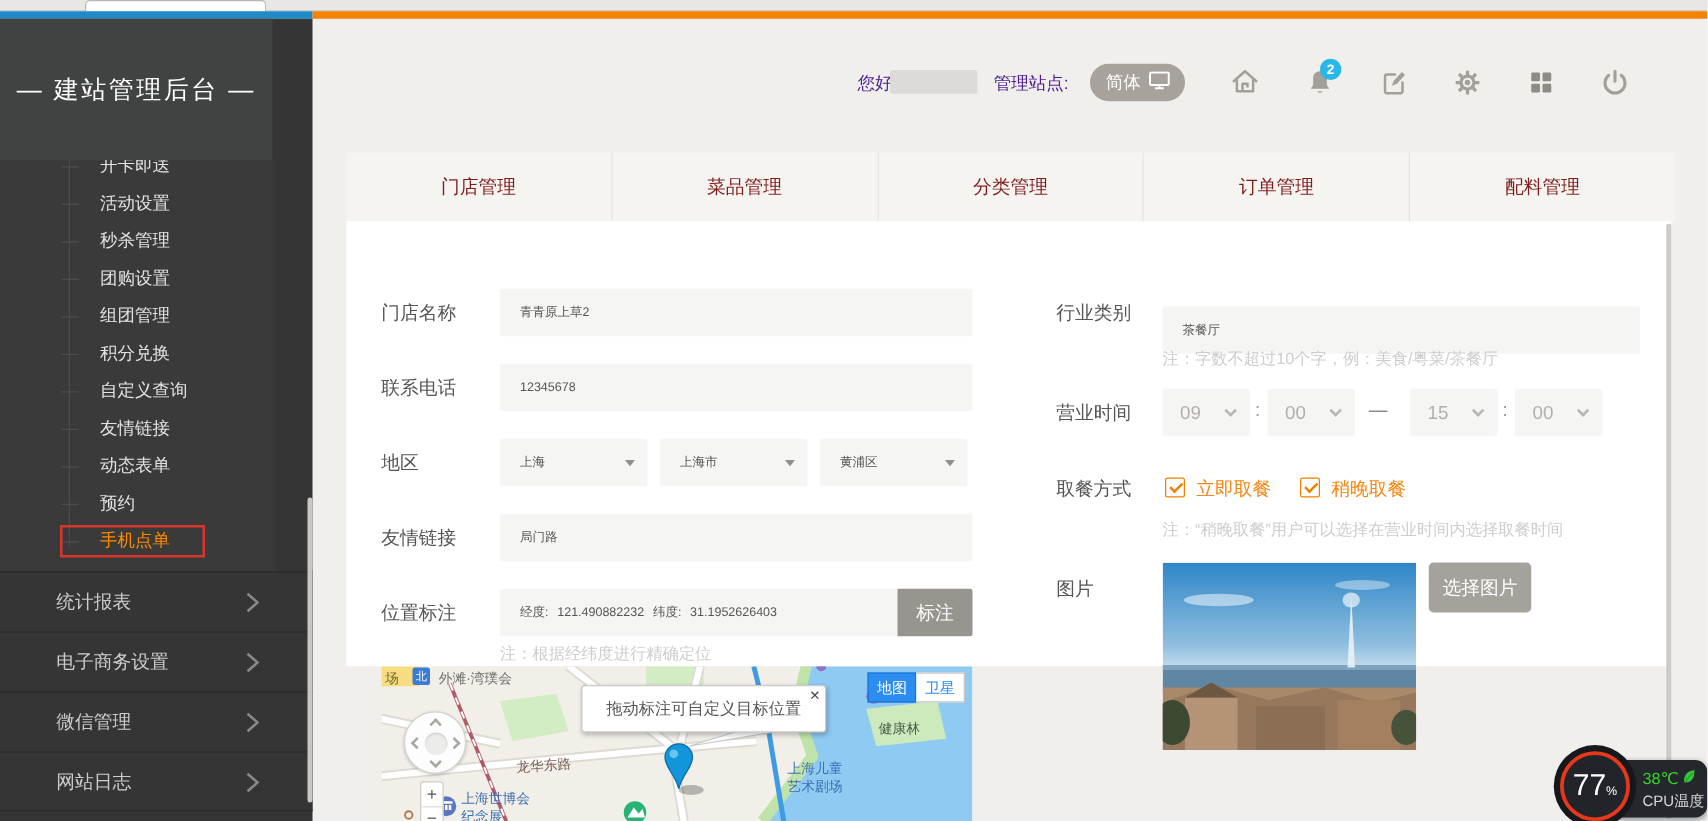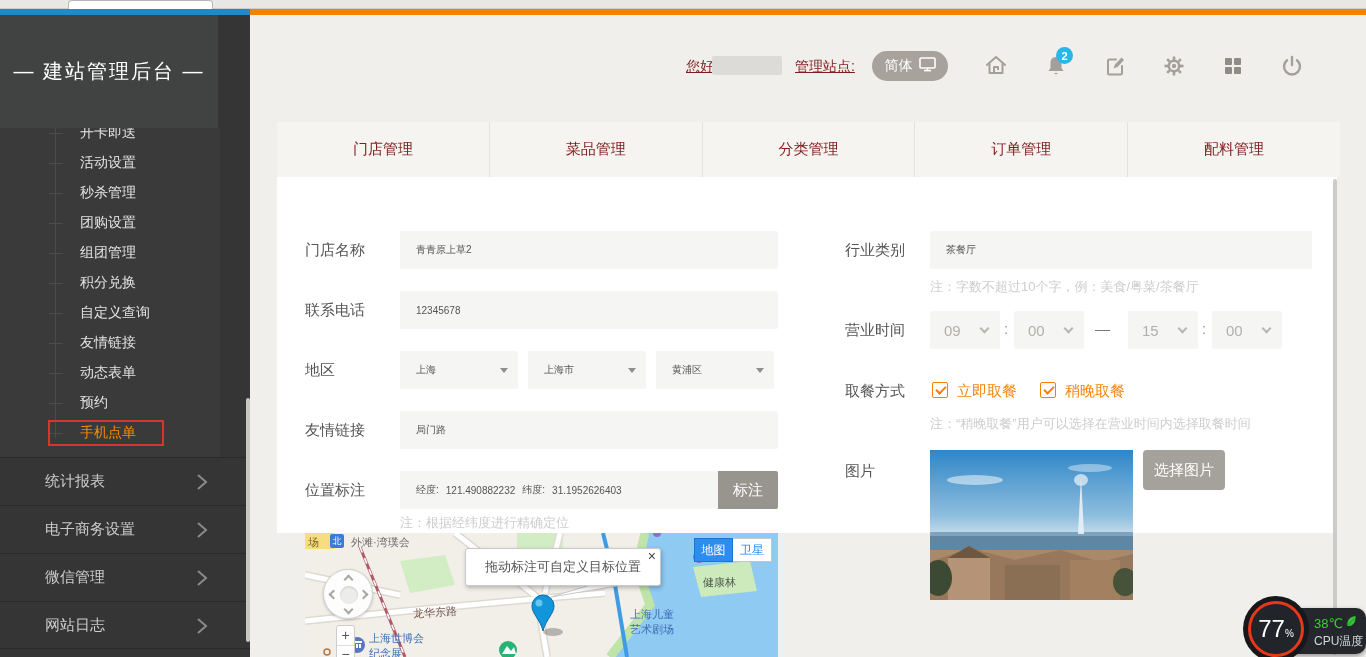--- a/index.html
+++ b/index.html
@@ -25,21 +25,21 @@
   .submenu-item .tick { position:absolute; left:49px; top:15px; width:14px; height:1px; background:#4c4c4c; }
   .submenu-item .lbl { position:absolute; left:80px; }
   .submenu-item.active .lbl { color:#ff8a00; }
   .active-box { position:absolute; left:48px; top:2px; width:116px; height:26px; border:2px solid #d8352b; }
   .side-section { position:absolute; left:0; width:250px; height:48px; border-top:1px solid #2a2a2a; color:#cccccc; font-size:15px; display:flex; align-items:center; cursor:pointer; background:#353535; }
   .side-section .s-lbl { margin-left:45px; }
   .side-section .chev { position:absolute; right:42px; top:14px; }
   .side-scroll { left:246px; top:398px; width:4px; height:244px; background:#c9c7c3; border-radius:2px; }
 
   
-  .hd-text { color:#7f1d1d; font-size:14px;text-decoration:underline; }
+  .hd-text { color:#4c1d95; font-size:14px; }
   .censor { left:712px; top:56px; width:70px; height:19px; background:#dcdbd8; border-radius:2px; }
   .lang-pill { left:872px; top:51px; width:76px; height:30px; background:#a7a29b; border-radius:15px; color:#fff; font-size:14px; display:flex; align-items:center; justify-content:center; gap:6px; cursor:pointer; }
   .hicon { width:24px; height:24px; cursor:pointer; }
   .badge { left:1056px; top:47px; width:17px; height:17px; background:#29b6e8; border-radius:50%; color:#fff; font-size:11px; display:flex; align-items:center; justify-content:center; font-weight:bold; }
 
   
   .tabs { left:277px; top:122px; width:1063px; height:55px; background:#f5f4f1; display:flex; }
   .tab { flex:1; display:flex; align-items:center; justify-content:center; color:#7f1d1d; font-size:15px; border-right:1px solid #e5e3df; cursor:pointer; }
   .tab:last-child { border-right:none; }
 
@@ -355,21 +355,21 @@
       </div>
       <div class="map-tooltip">
         <span>拖动标注可自定义目标位置</span>
         <span class="tclose">×</span>
       </div>
       <div class="mode-btn mode-map">地图</div>
       <div class="mode-btn mode-sat">卫星</div>
     </div>
 
     <span class="f-label" style="left:568px; top:64px;">行业类别</span>
-    <div class="f-input" style="left:653px; top:54px; width:382px;font-family:Liberation Mono, monospace;">茶餐厅</div>
+    <div class="f-input" style="left:653px; top:68px; width:382px;font-family:Liberation Mono, monospace;">茶餐厅</div>
     <span class="f-note" style="left:653px; top:101px;">注：字数不超过10个字，例：美食/粤菜/茶餐厅</span>
 
     <span class="f-label" style="left:568px; top:144px;">营业时间</span>
     <div class="time-box" style="left:653px; top:134px;">
         <span>09</span>
         <span class="chev-down"></span>
       </div>
     <span class="time-sep" style="left:727px; top:143px;">:</span>
     <div class="time-box" style="left:737px; top:134px;">
         <span>00</span>

